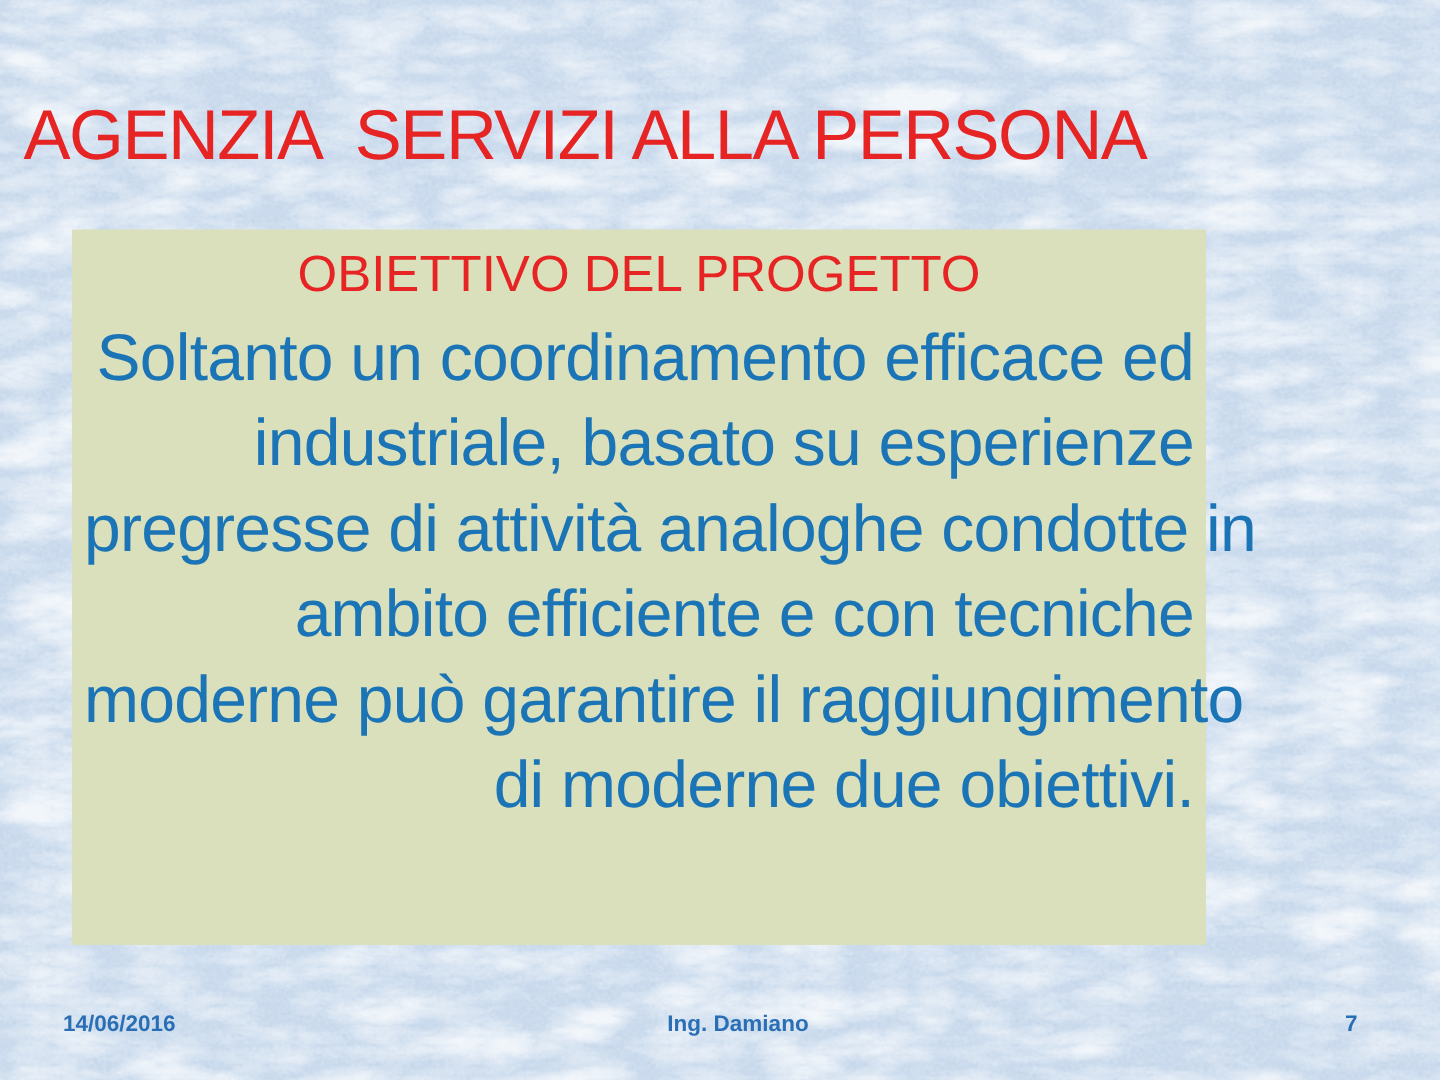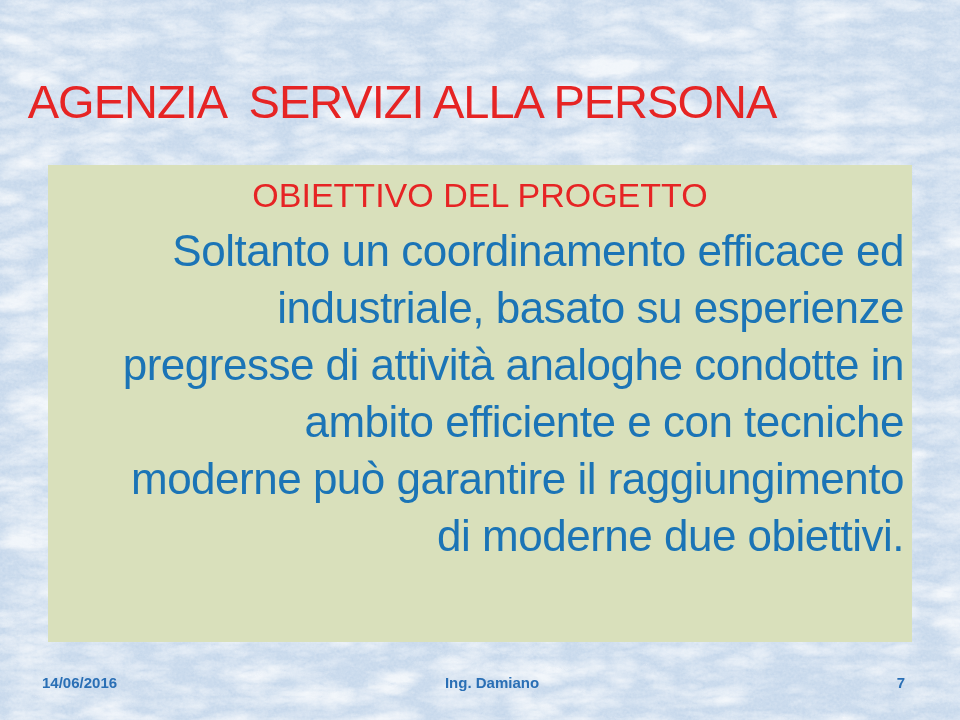--- a/index.html
+++ b/index.html
@@ -29,34 +29,34 @@
     top: 0;
     width: 960px;
     height: 720px;
     display: block;
   }
   .title {
     position: absolute;
     left: 0;
     top: 56px;
     width: 772px;
-    margin: 16px;
+    margin: 4px;
     text-align: center;
     font-size: 47px;
     font-weight: 400;
     letter-spacing: -1px;
     white-space: pre-wrap;
     color: var(--title-red);
     line-height: 60px;
   }
   .content-box {
     position: absolute;
     left: 48px;
-    top: 165px;
-    width: 864px;
+    top: 153px;
+    width: 756px;
     height: 477px;
     background: var(--box-background);
     box-sizing: border-box;
     padding: 10px 8px 4px 8px;
   }
   .content-heading {
     text-align: center;
     font-size: 34px;
     line-height: 40px;
     font-weight: 400;

